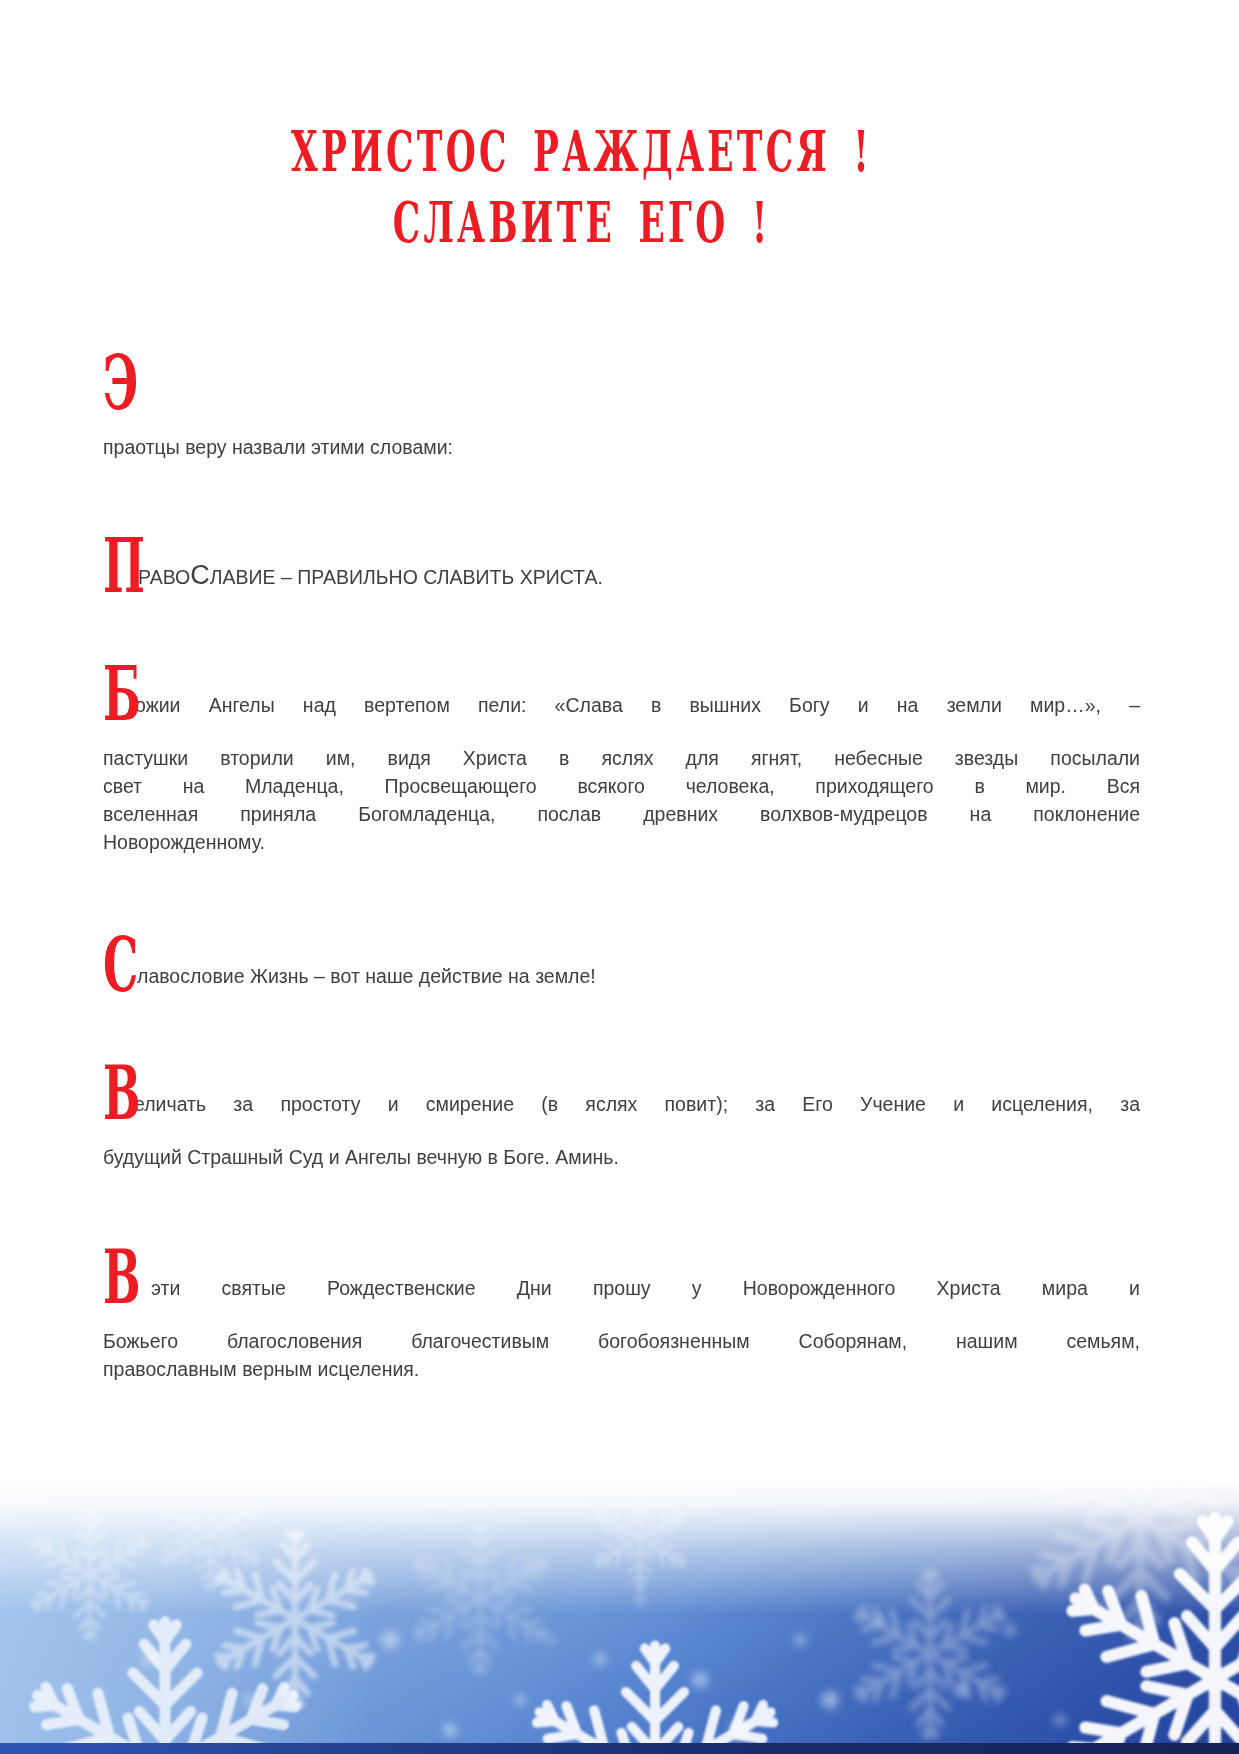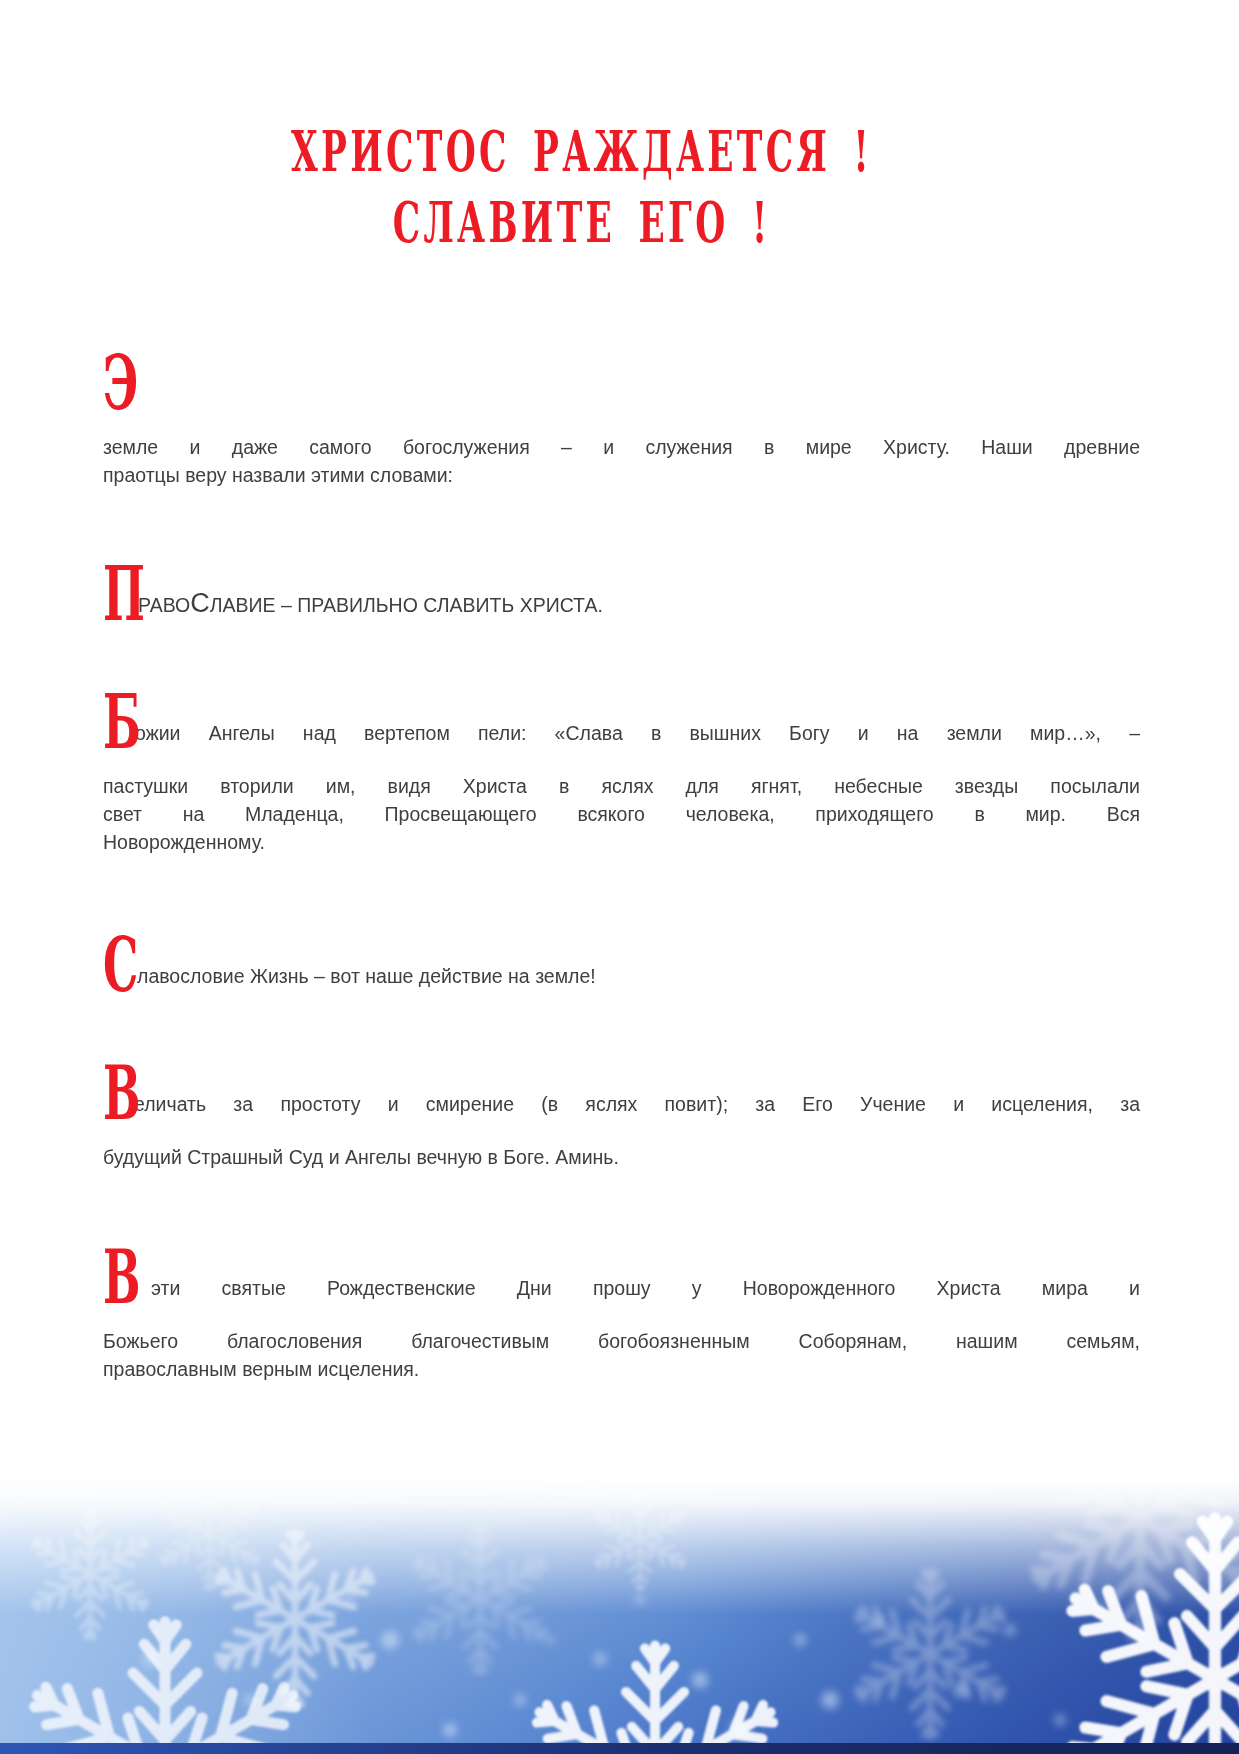--- a/index.html
+++ b/index.html
@@ -67,30 +67,30 @@
 
   <div class="content">
     <div class="title-block">
       <div class="title-line">ХРИСТОС РАЖДАЕТСЯ !</div>
       <div class="title-line">СЛАВИТЕ ЕГО !</div>
     </div>
 
     <div id="paragraphs">
         <div class="para" style="margin-top: 122px;">
           <div class="line first justify" style="padding-left: 39px;"><span class="dropcap">Э</span></div>
-          <div class="line justify">земле и даже самого богослужения – и служения в мире Христу. Наши древние</div>
           <div class="line">праотцы веру назвали этими словами:</div>
         </div>
         <div class="para" style="margin-top: 100px;">
           <div class="line first" style="padding-left: 35px;"><span class="dropcap">П</span><span class="seg">РАВО</span><span class="seg-large">С</span><span class="seg">ЛАВИЕ – ПРАВИЛЬНО СЛАВИТЬ ХРИСТА.</span></div>
         </div>
         <div class="para" style="margin-top: 100px;">
           <div class="line first justify" style="padding-left: 32px;"><span class="dropcap">Б</span><span class="seg">ожии Ангелы над вертепом пели: «Слава в вышних Богу и на земли мир…», –</span></div>
           <div class="line justify">пастушки вторили им, видя Христа в яслях для ягнят, небесные звезды посылали</div>
           <div class="line justify">свет на Младенца, Просвещающего всякого человека, приходящего в мир. Вся</div>
+          <div class="line justify">вселенная приняла Богомладенца, послав древних волхвов-мудрецов на поклонение</div>
           <div class="line">Новорожденному.</div>
         </div>
         <div class="para" style="margin-top: 106px;">
           <div class="line first" style="padding-left: 34px;"><span class="dropcap">С</span><span class="seg">лавословие Жизнь – вот наше действие на земле!</span></div>
         </div>
         <div class="para" style="margin-top: 100px;">
           <div class="line first justify" style="padding-left: 31px;"><span class="dropcap">В</span><span class="seg">еличать за простоту и смирение (в яслях повит); за Его Учение и исцеления, за</span></div>
           <div class="line">будущий Страшный Суд и Ангелы вечную в Боге. Аминь.</div>
         </div>
         <div class="para" style="margin-top: 103px;">

